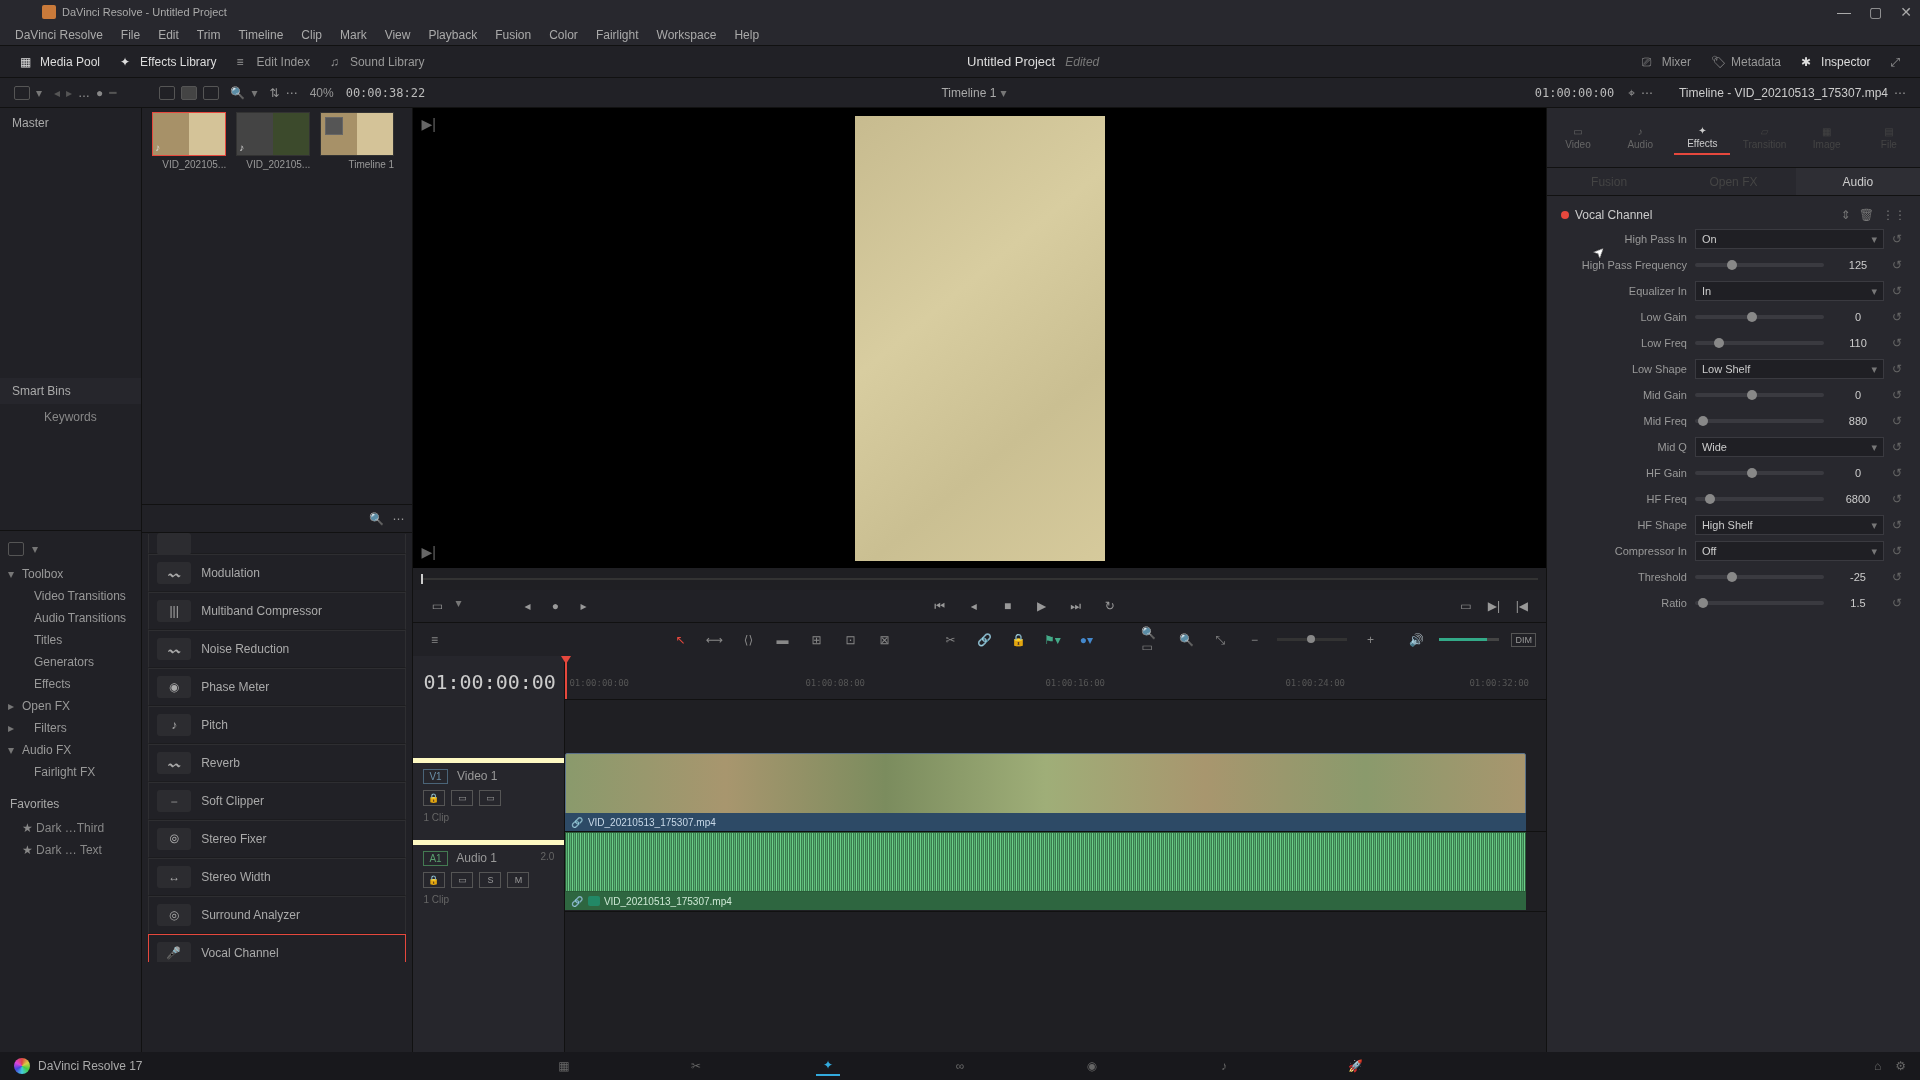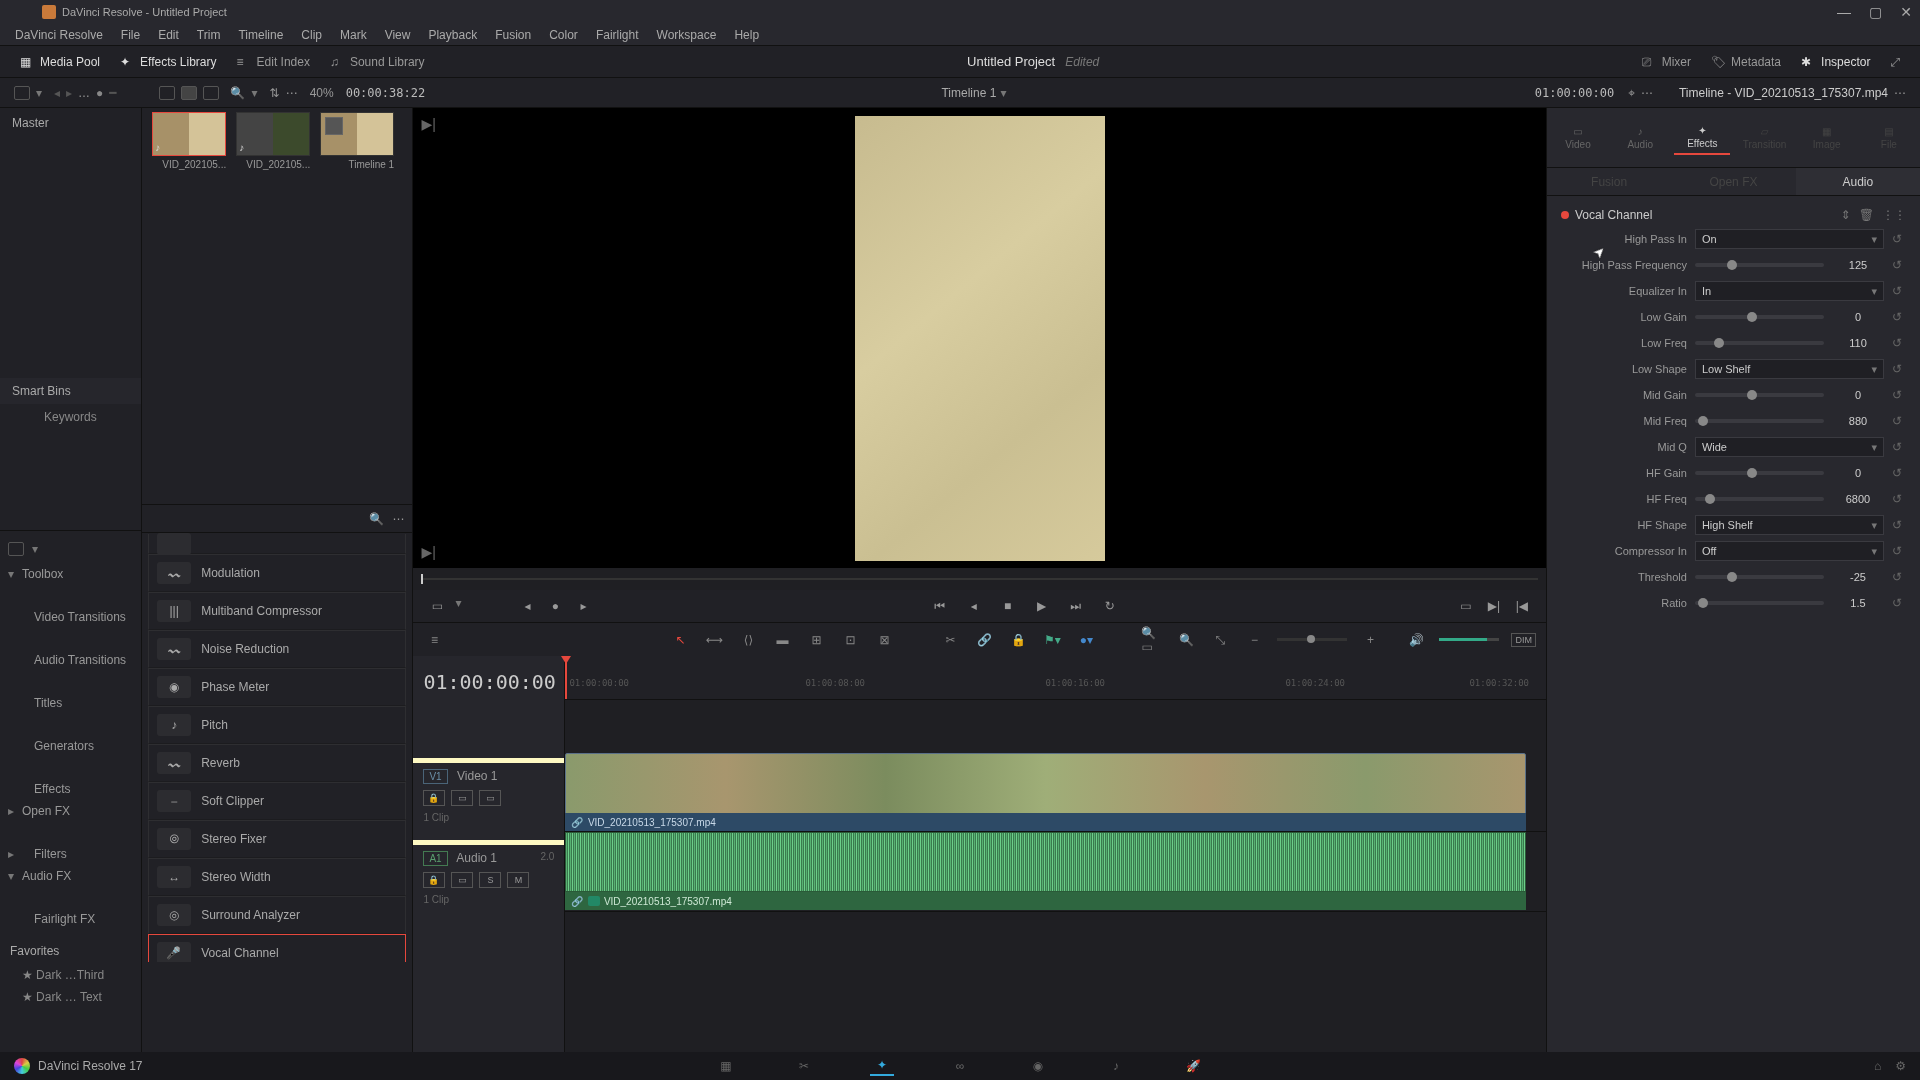--- a/index.html
+++ b/index.html
@@ -51,21 +51,21 @@
 .thumb .mus { position:absolute; bottom:2px; left:2px; font-size:10px; color:#ddd; }
 .thumb .tl-ic { width:18px; height:18px; background:#555; border:1px solid #666; position:absolute; left:4px; top:4px; }
 .thumb .lbl { font-size:10px; color:#999; margin-top:3px; text-align:right; white-space:nowrap; overflow:hidden; text-overflow:ellipsis; }
 .thumb .half-l { position:absolute; left:0; top:0; width:50%; height:100%; background:#a79168; }
 .thumb .half-r { position:absolute; right:0; top:0; width:50%; height:100%; background:#d4c398; }
 .thumb .g1 { position:absolute; right:0; top:0; width:50%; height:100%; background:#3c4a2c; }
 
 
 .fx-tree { height: 60%; padding: 4px 0; font-size:12px; overflow:hidden; }
 .tree-item { padding:4px 10px 4px 22px; color:#999; position:relative; }
-.tree-item.lv2 { padding-left:34px;margin-top:21px; }
+.tree-item.lv2 { padding-left:34px; }
 .tree-item.hdr::before { content:"▸"; position:absolute; left:8px; color:#777; }
 .tree-item.open::before { content:"▾"; }
 .favhdr { padding:6px 10px; color:#aaa; margin-top:8px; }
 .favitm { padding:4px 22px; color:#888; }
 
 .fx-scroll { height: 430px; overflow:hidden; border-top:1px solid #111; padding-top:1px; }
 .fx-row { display:flex; align-items:center; height:38px; margin:0 6px; border-bottom:1px solid #1c1c1f; border-top:1px solid #2e2e31; border-left:1px solid #2e2e31; border-right:1px solid #2e2e31; padding:0 8px; gap:10px; color:#aaa; }
 .fx-row.sel { border:1px solid #e6483d; }
 .fx-ico { width:34px; height:22px; background:#2c2c30; border-radius:3px; display:flex; align-items:center; justify-content:center; }
 .fx-searchbar { height:28px; display:flex; align-items:center; padding:0 8px; gap:8px; }
@@ -140,21 +140,21 @@
 .param-row { display:flex; align-items:center; height:26px; gap:8px; }
 .param-lbl { width:126px; text-align:right; color:#999; font-size:11px; }
 .param-slider { flex:1; height:4px; background:#3a3a40; position:relative; border-radius:2px; }
 .param-knob { width:10px; height:10px; border-radius:50%; background:#888; position:absolute; top:-3px; }
 .param-val { width:52px; text-align:center; color:#ccc; font-size:11px; }
 .param-reset { color:#666; width:14px; cursor:pointer; }
 .param-select { flex:1; background:#1f1f24; height:20px; border:1px solid #3a3a40; color:#ccc; font-size:11px; padding:0 6px; display:flex; align-items:center; justify-content:space-between; cursor:pointer; }
 .param-select .chev-d { color:#777; }
 
 
-.pagebar { position:fixed; bottom:0; left:0; right:0; height:28px; background:#18181c; display:flex; align-items:center; justify-content:center; gap:54px; }
+.pagebar { position:fixed; bottom:0; left:0; right:0; height:28px; background:#18181c; display:flex; align-items:center; justify-content:center; gap:108px; }
 .page-ic { width:24px; height:20px; display:flex; align-items:center; justify-content:center; color:#666; }
 .page-ic.active { color:#3ad; border-bottom:2px solid #3ad; }
 .pagebar .brand { position:absolute; left:14px; display:flex; align-items:center; gap:8px; color:#aaa; font-size:12px; }
 .pagebar .brand .logo { width:16px; height:16px; border-radius:50%; background:conic-gradient(#d44,#dc4,#4c4,#4cd,#44d,#d4d,#d44); }
 .pagebar .sys { position:absolute; right:14px; display:flex; gap:14px; color:#666; }
 
 .cursor-arrow { position:fixed; left:1595px; top:248px; width:0; height:0; pointer-events:none; }
 .cursor-arrow::after { content:"➤"; color:#fff; text-shadow:0 0 2px #000; transform:rotate(-45deg); display:block; font-size:14px; }
 </style>
 </head>

